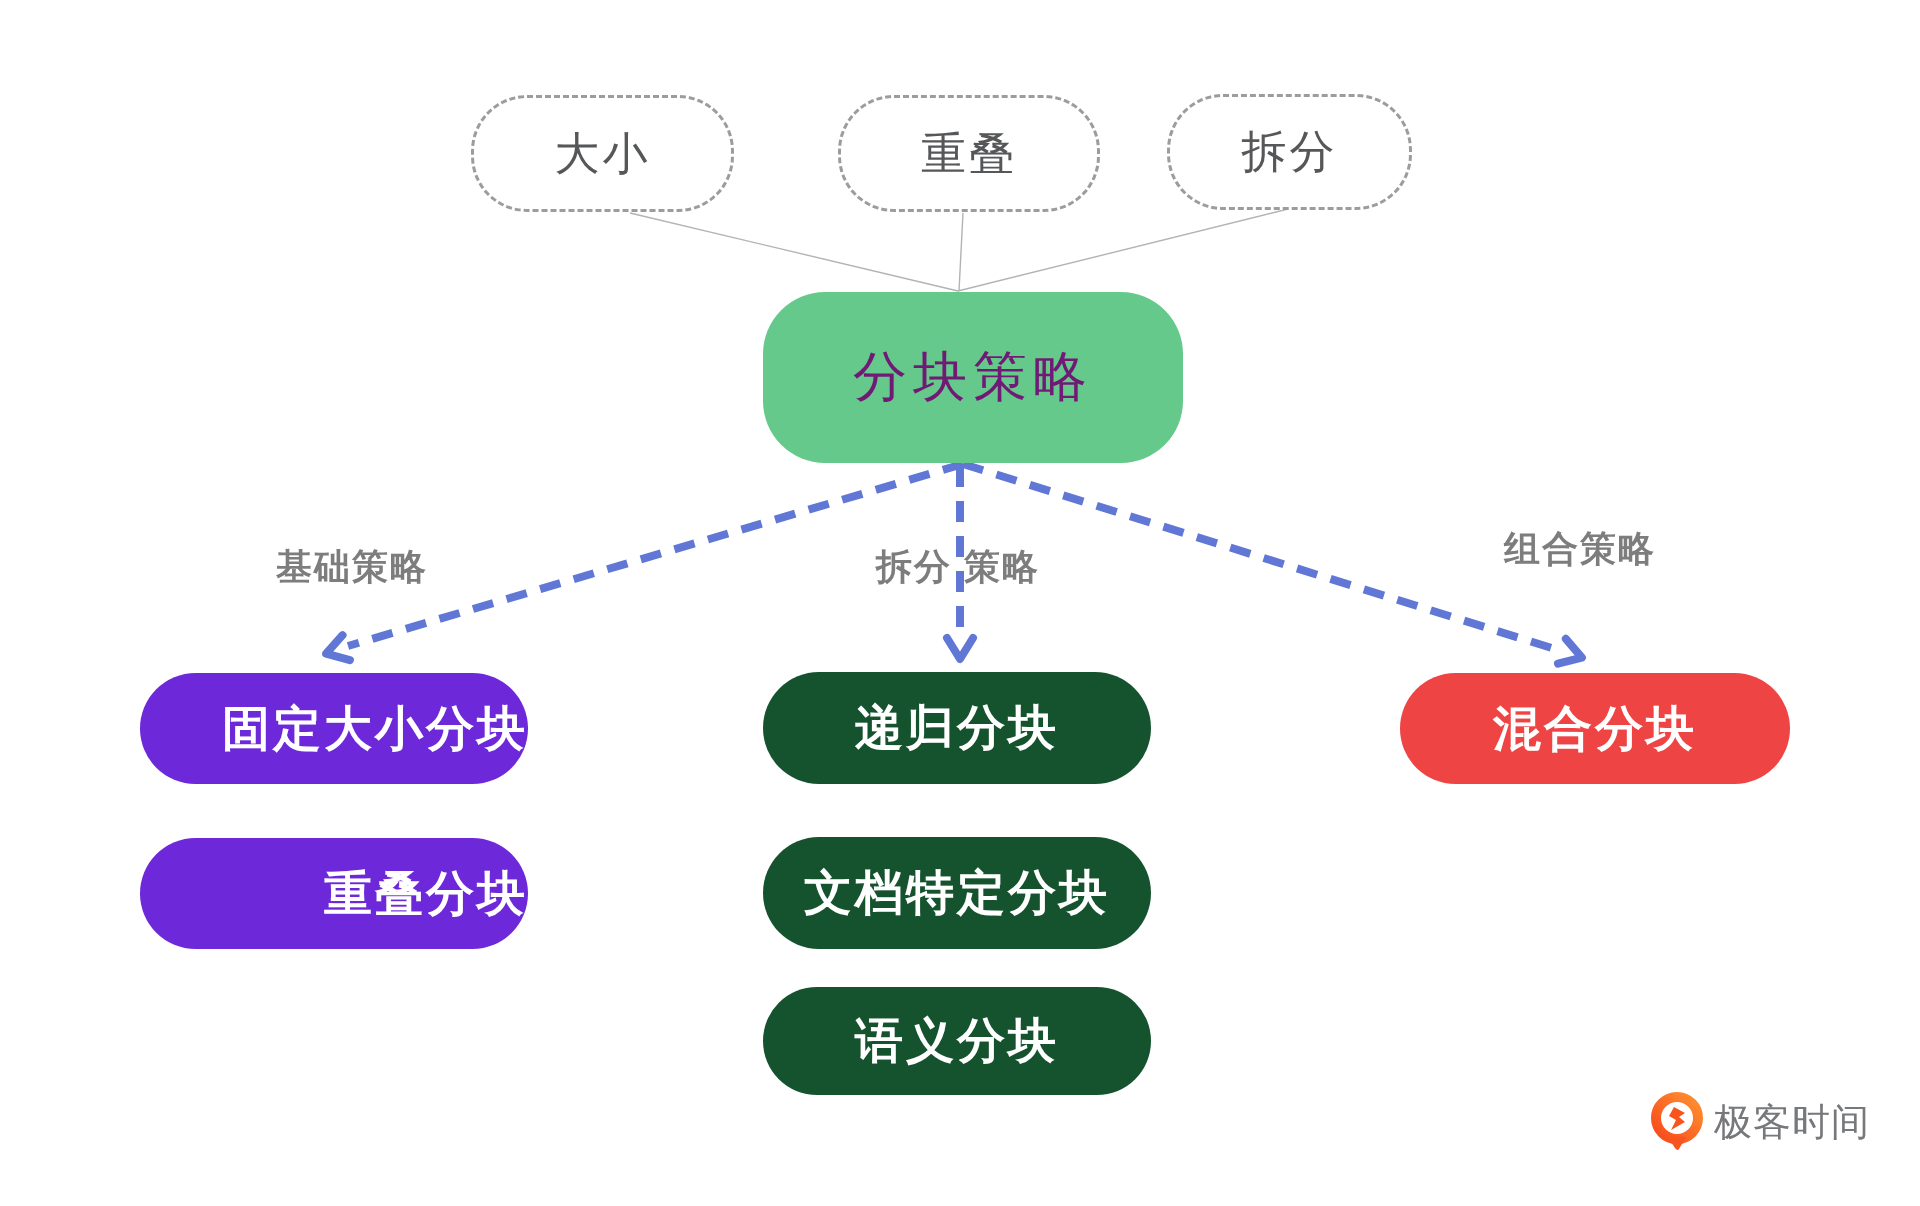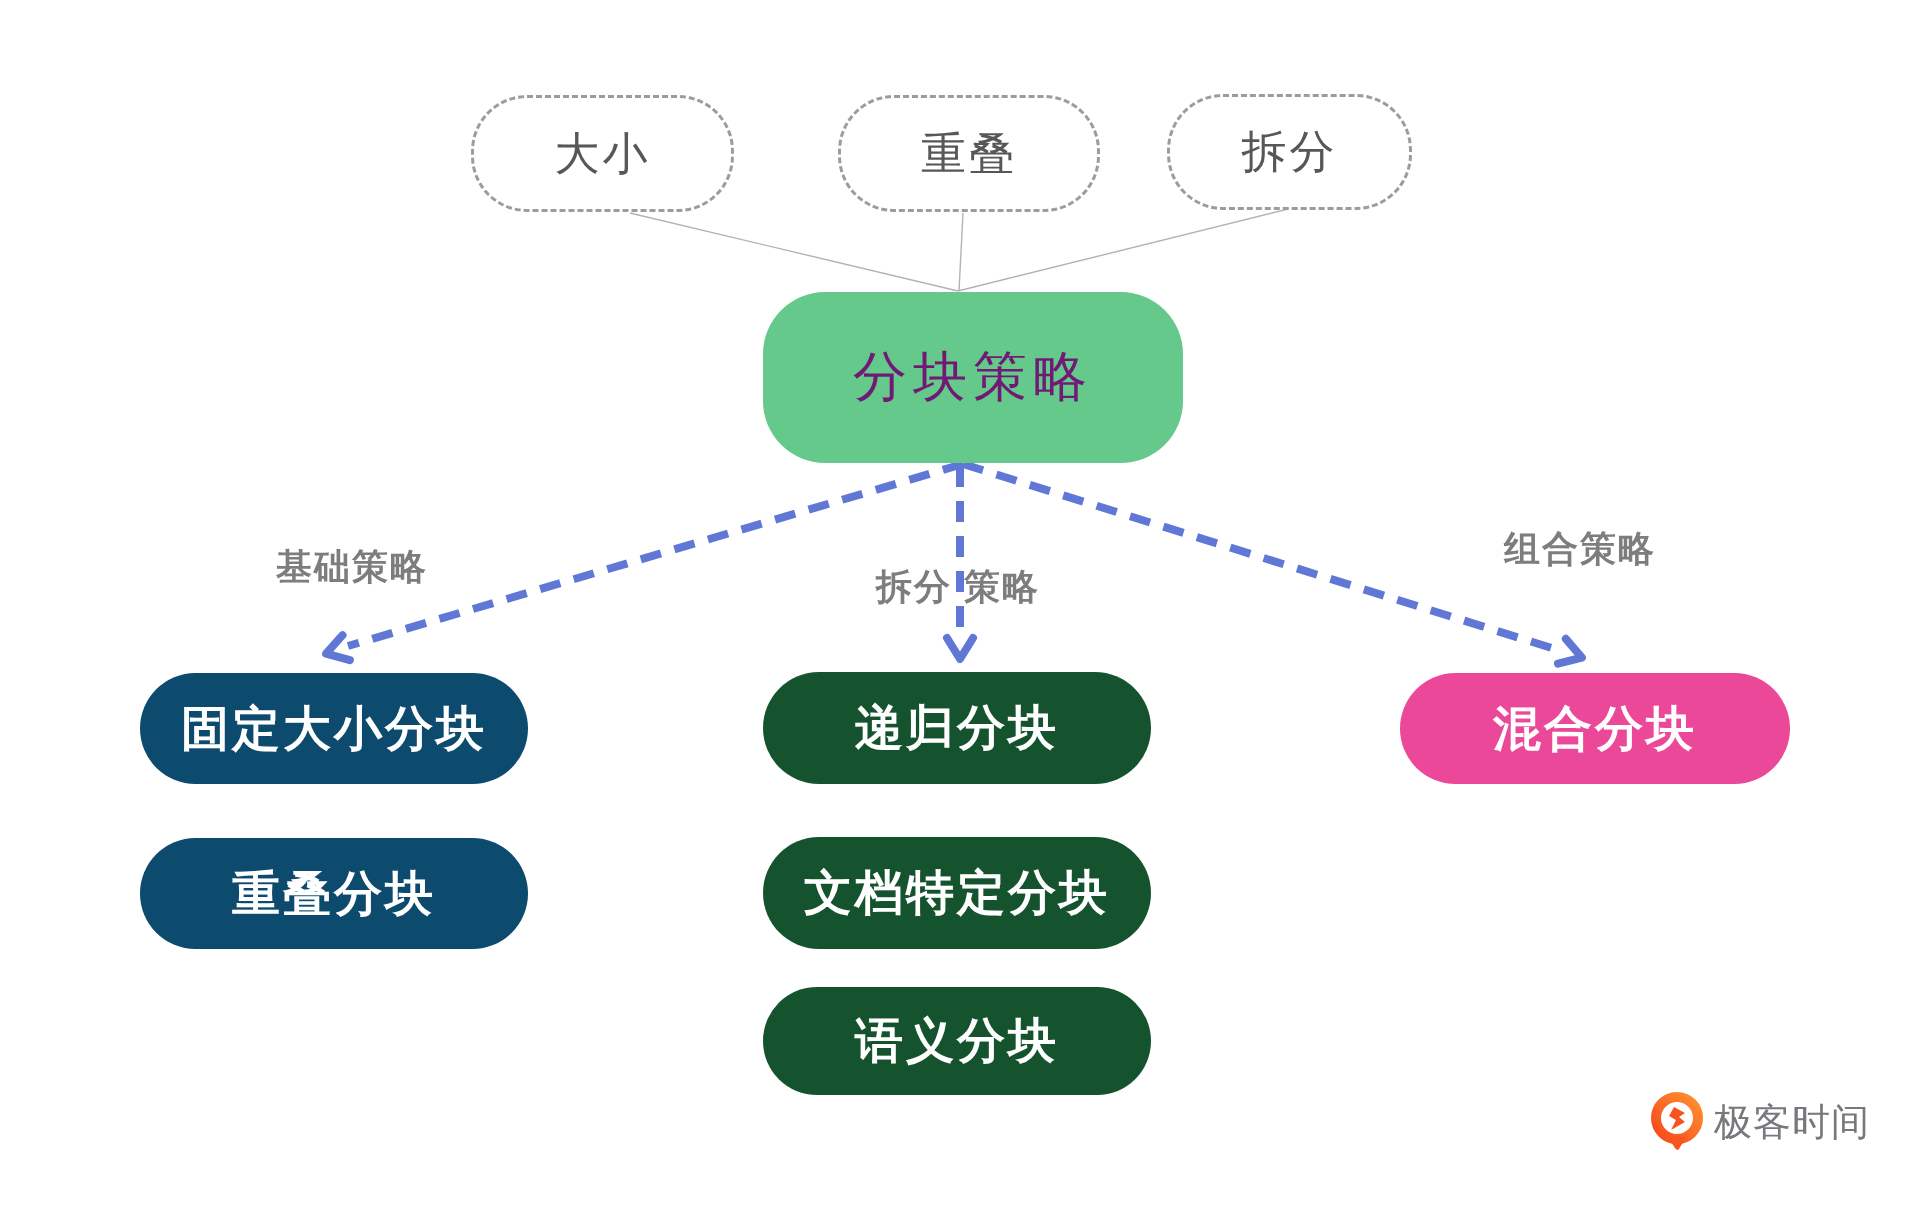--- a/index.html
+++ b/index.html
@@ -45,23 +45,23 @@
     font-weight: normal;
     letter-spacing: 6px;
   }
   .pill {
     border-radius: 56px;
     color: #ffffff;
     font-size: 48px;
     font-weight: bold;
     letter-spacing: 3px;
   }
-  .pill.basic    { background: #0c4a6e; }
+  .pill.basic    { background: #6d28d9; justify-content: flex-end; }
   .pill.split    { background: #14532d; }
-  .pill.combined { background: #ec4899; }
+  .pill.combined { background: #ef4444; }
   .branch-label {
     color: #7d7d7d;
     font-size: 36px;
     font-weight: bold;
     letter-spacing: 2px;
     background: transparent;
     z-index: 3;
   }
   .logo {
     position: absolute;
@@ -115,21 +115,21 @@
     <span>拆分</span>
   </div>
 
   <div class="node root-node" style="left:763px; top:292px; width:420px; height:171px;">
     <span>分块策略</span>
   </div>
 
   <div class="branch-label" style="left:212px; top:542px; width:280px; height:50px;">
     <span>基础策略</span>
   </div>
-  <div class="branch-label" style="left:818px; top:542px; width:280px; height:50px;margin-top:20px;">
+  <div class="branch-label" style="left:818px; top:542px; width:280px; height:50px;">
     <span>拆分 策略</span>
   </div>
   <div class="branch-label" style="left:1440px; top:524px; width:280px; height:50px;">
     <span>组合策略</span>
   </div>
 
   <div class="node pill basic" style="left:140px; top:673px; width:388px; height:111px;">
     <span>固定大小分块</span>
   </div>
   <div class="node pill basic" style="left:140px; top:838px; width:388px; height:111px;">

